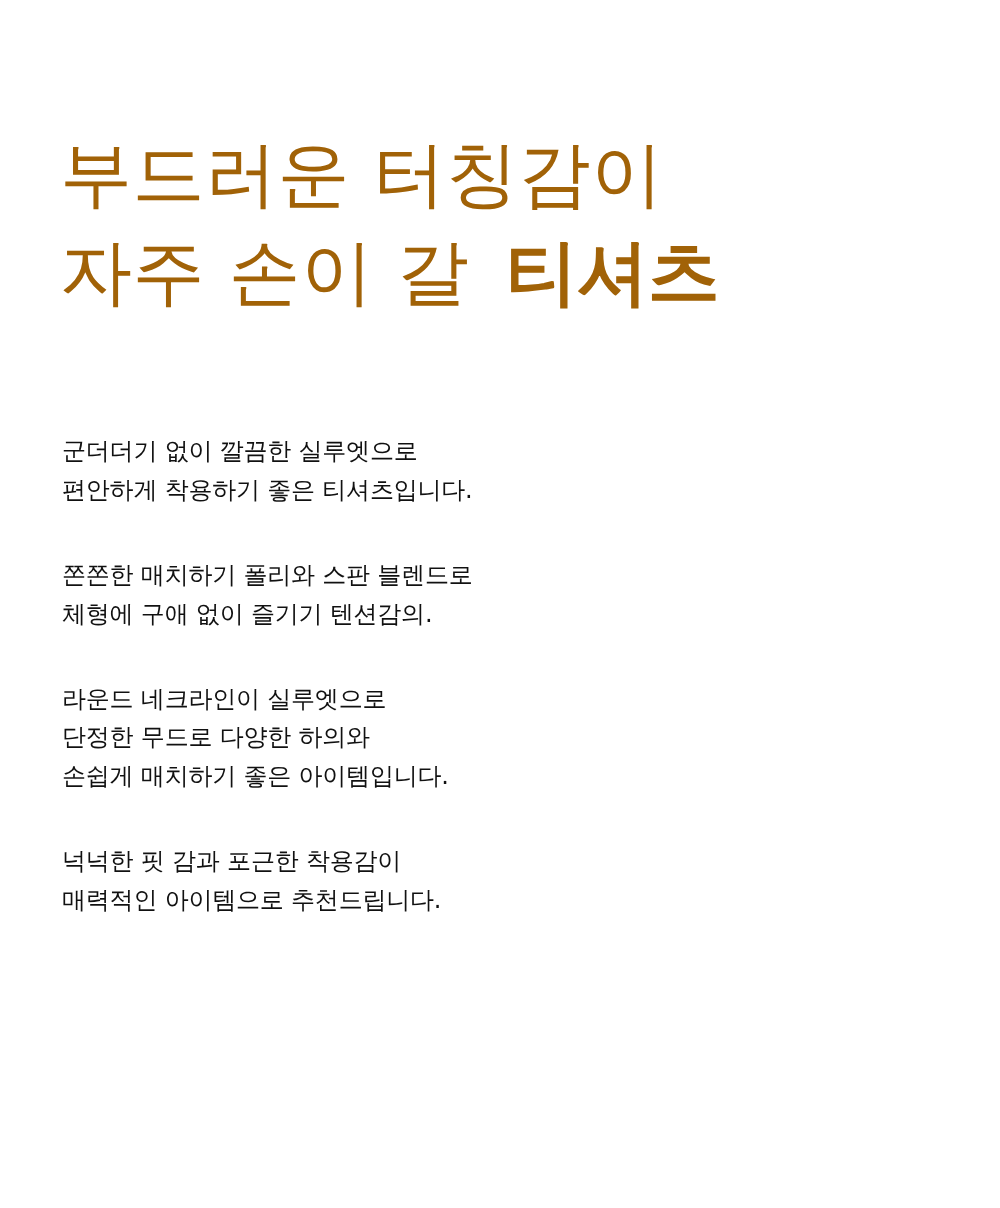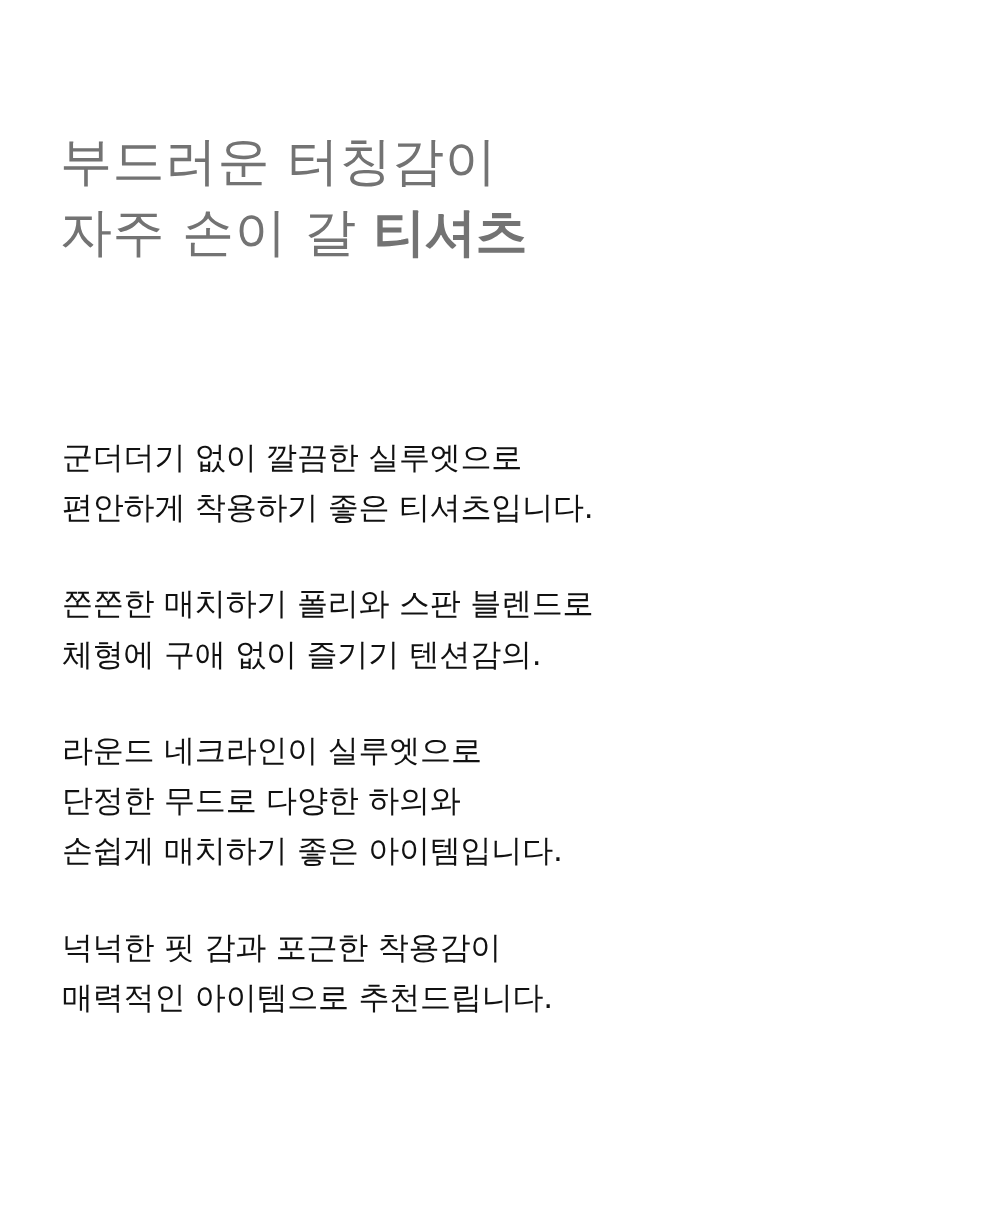--- a/index.html
+++ b/index.html
@@ -23,47 +23,48 @@
     background: #ffffff;
   }
   .headline {
     position: absolute;
     left: 60px;
     top: 126px;
     width: 880px;
   }
   .headline-line {
     font-family: "DejaVu Serif", "Liberation Serif", serif;
-    font-size: 52px;
+    font-size: 72px;
     line-height: 1.36;
     letter-spacing: 0.5px;
     font-weight: 400;
-    color: #737373;
+    color: #a16207;
     white-space: pre;
   }
   .headline-line .accent {
     font-weight: 700;
     font-family: "DejaVu Sans", "Liberation Sans", sans-serif;
     letter-spacing: -1px;
+    margin-left: 13px;
   }
   .body-copy {
     position: absolute;
     left: 62px;
     top: 432px;
     width: 880px;
   }
   .para {
     margin: 0 0 46px 0;
   }
   .para:last-child {
     margin-bottom: 16px;
   }
   .para-line {
     font-family: "DejaVu Sans", "Liberation Sans", sans-serif;
-    font-size: 31px;
+    font-size: 24px;
     line-height: 1.62;
     font-weight: 400;
     color: #111111;
     letter-spacing: -0.2px;
     white-space: pre;
   }
 </style>
 </head>
 <body>
 

